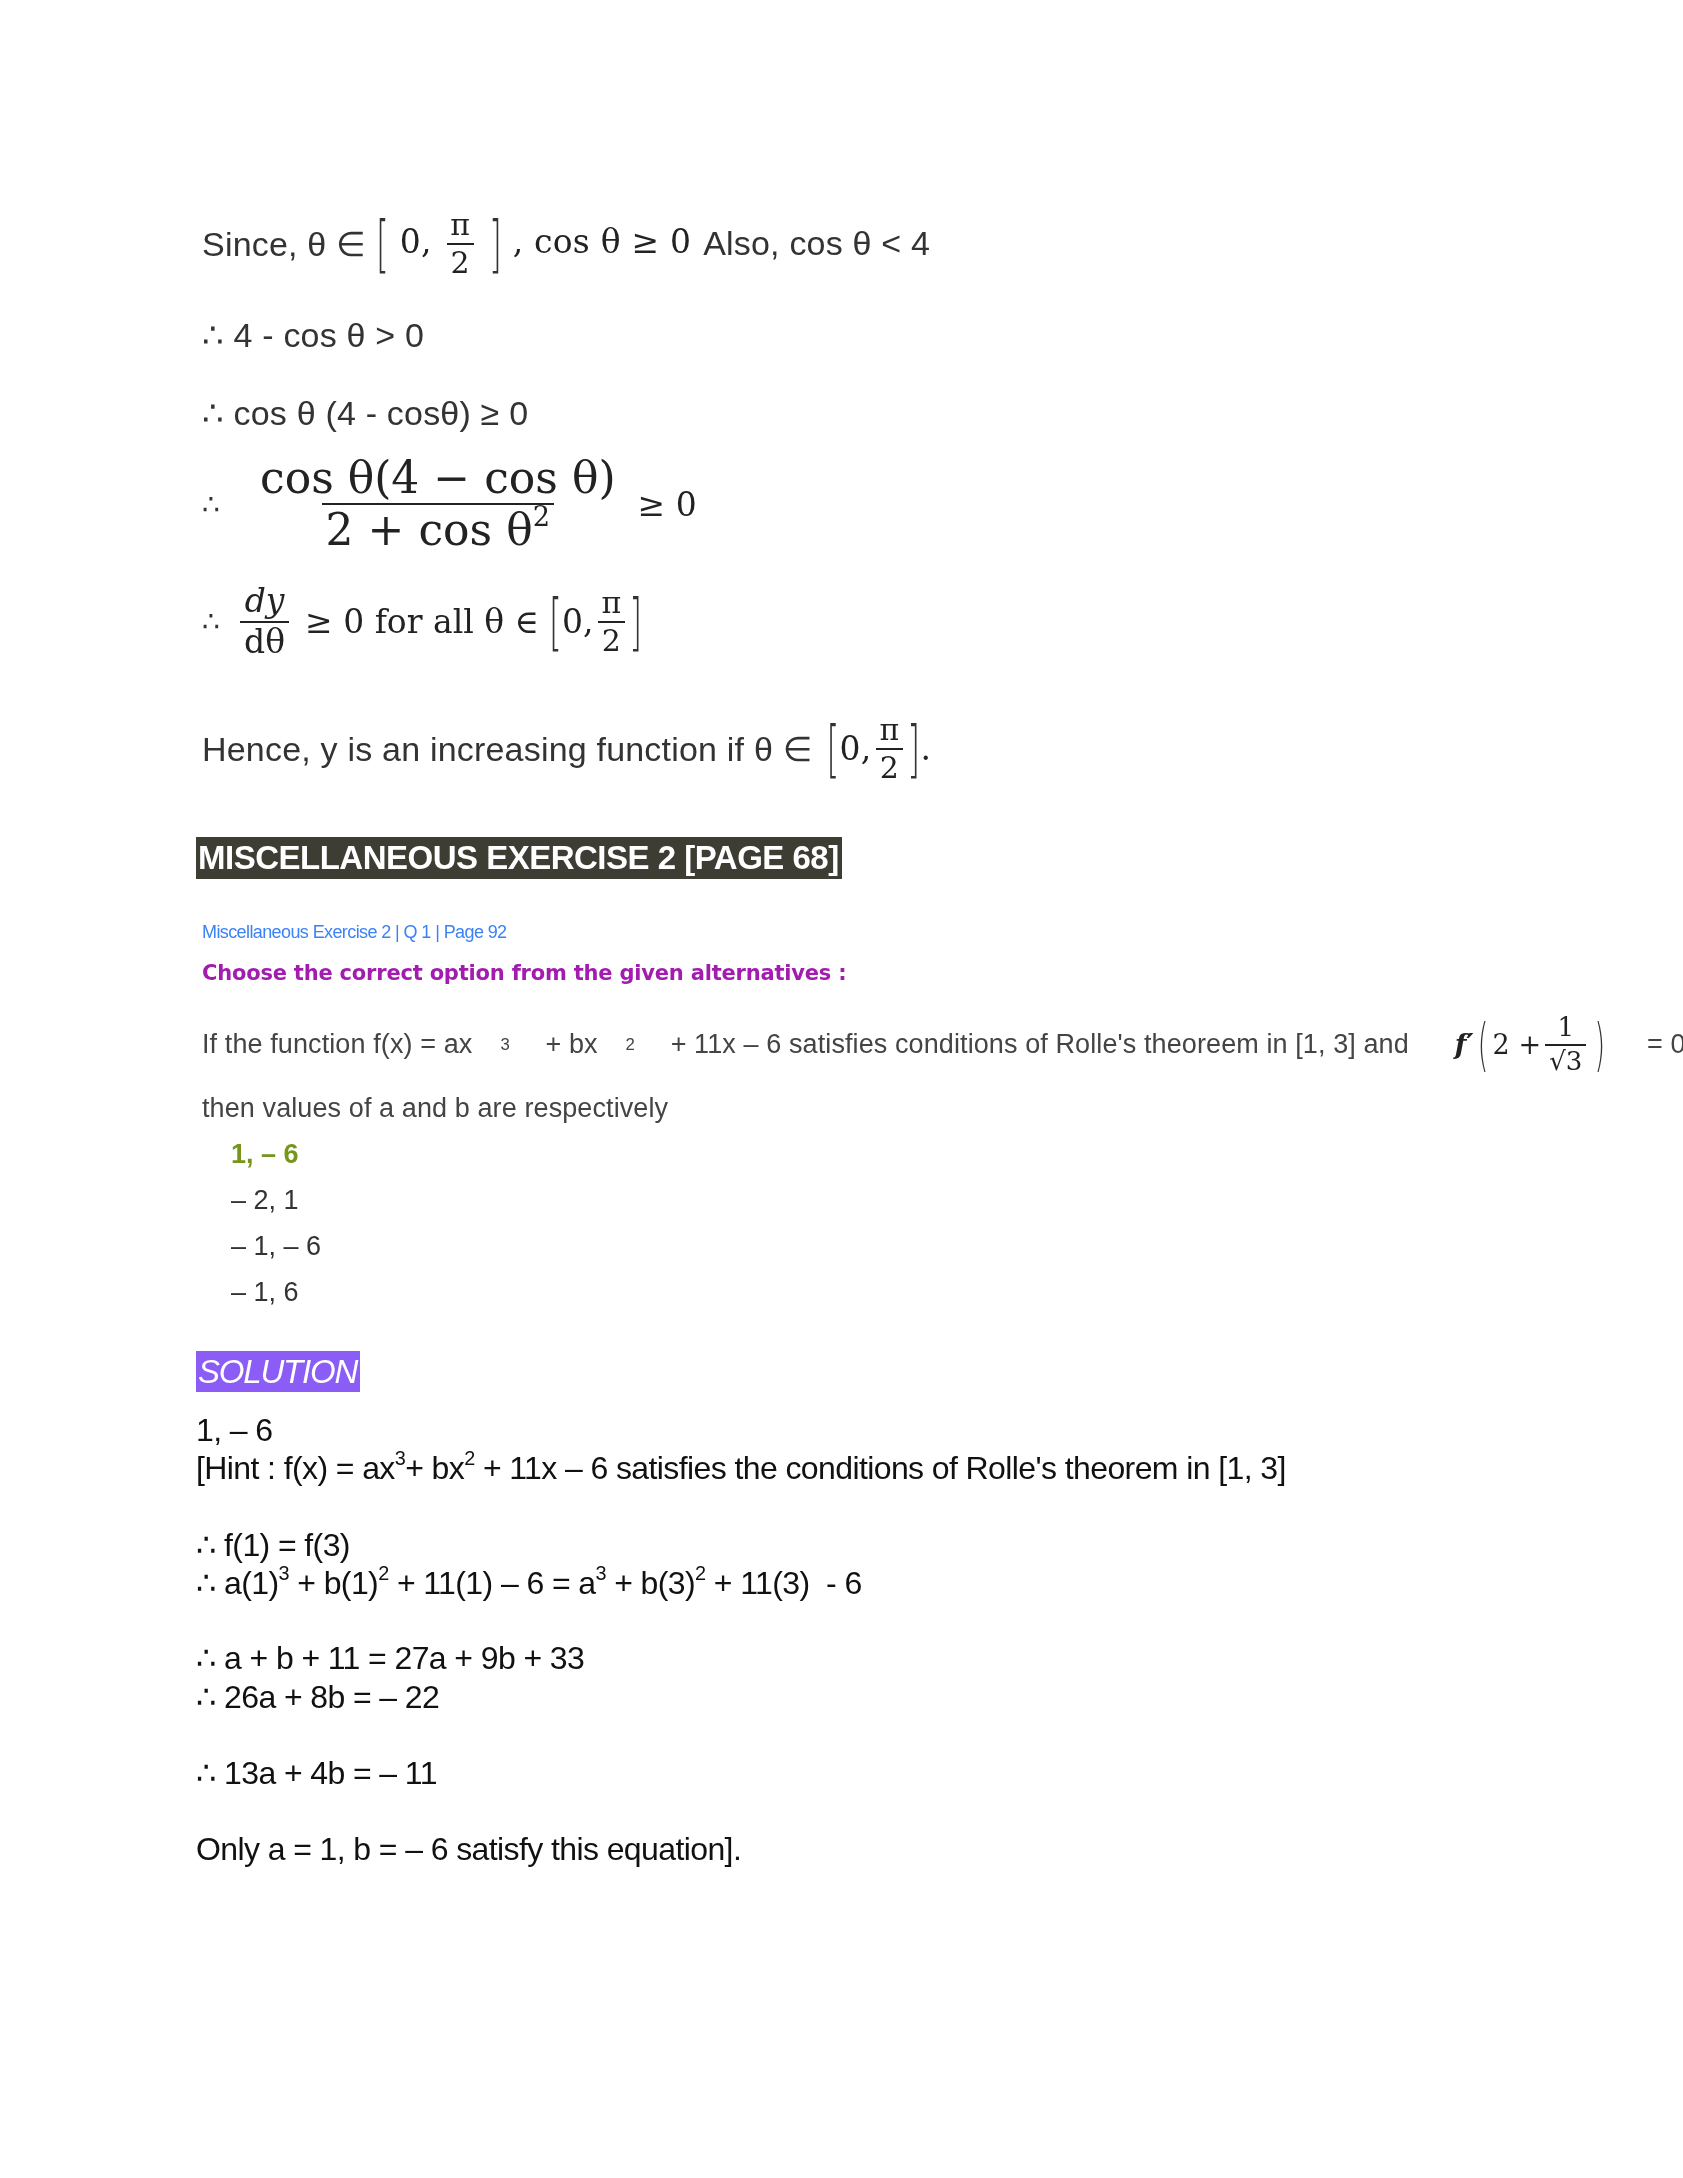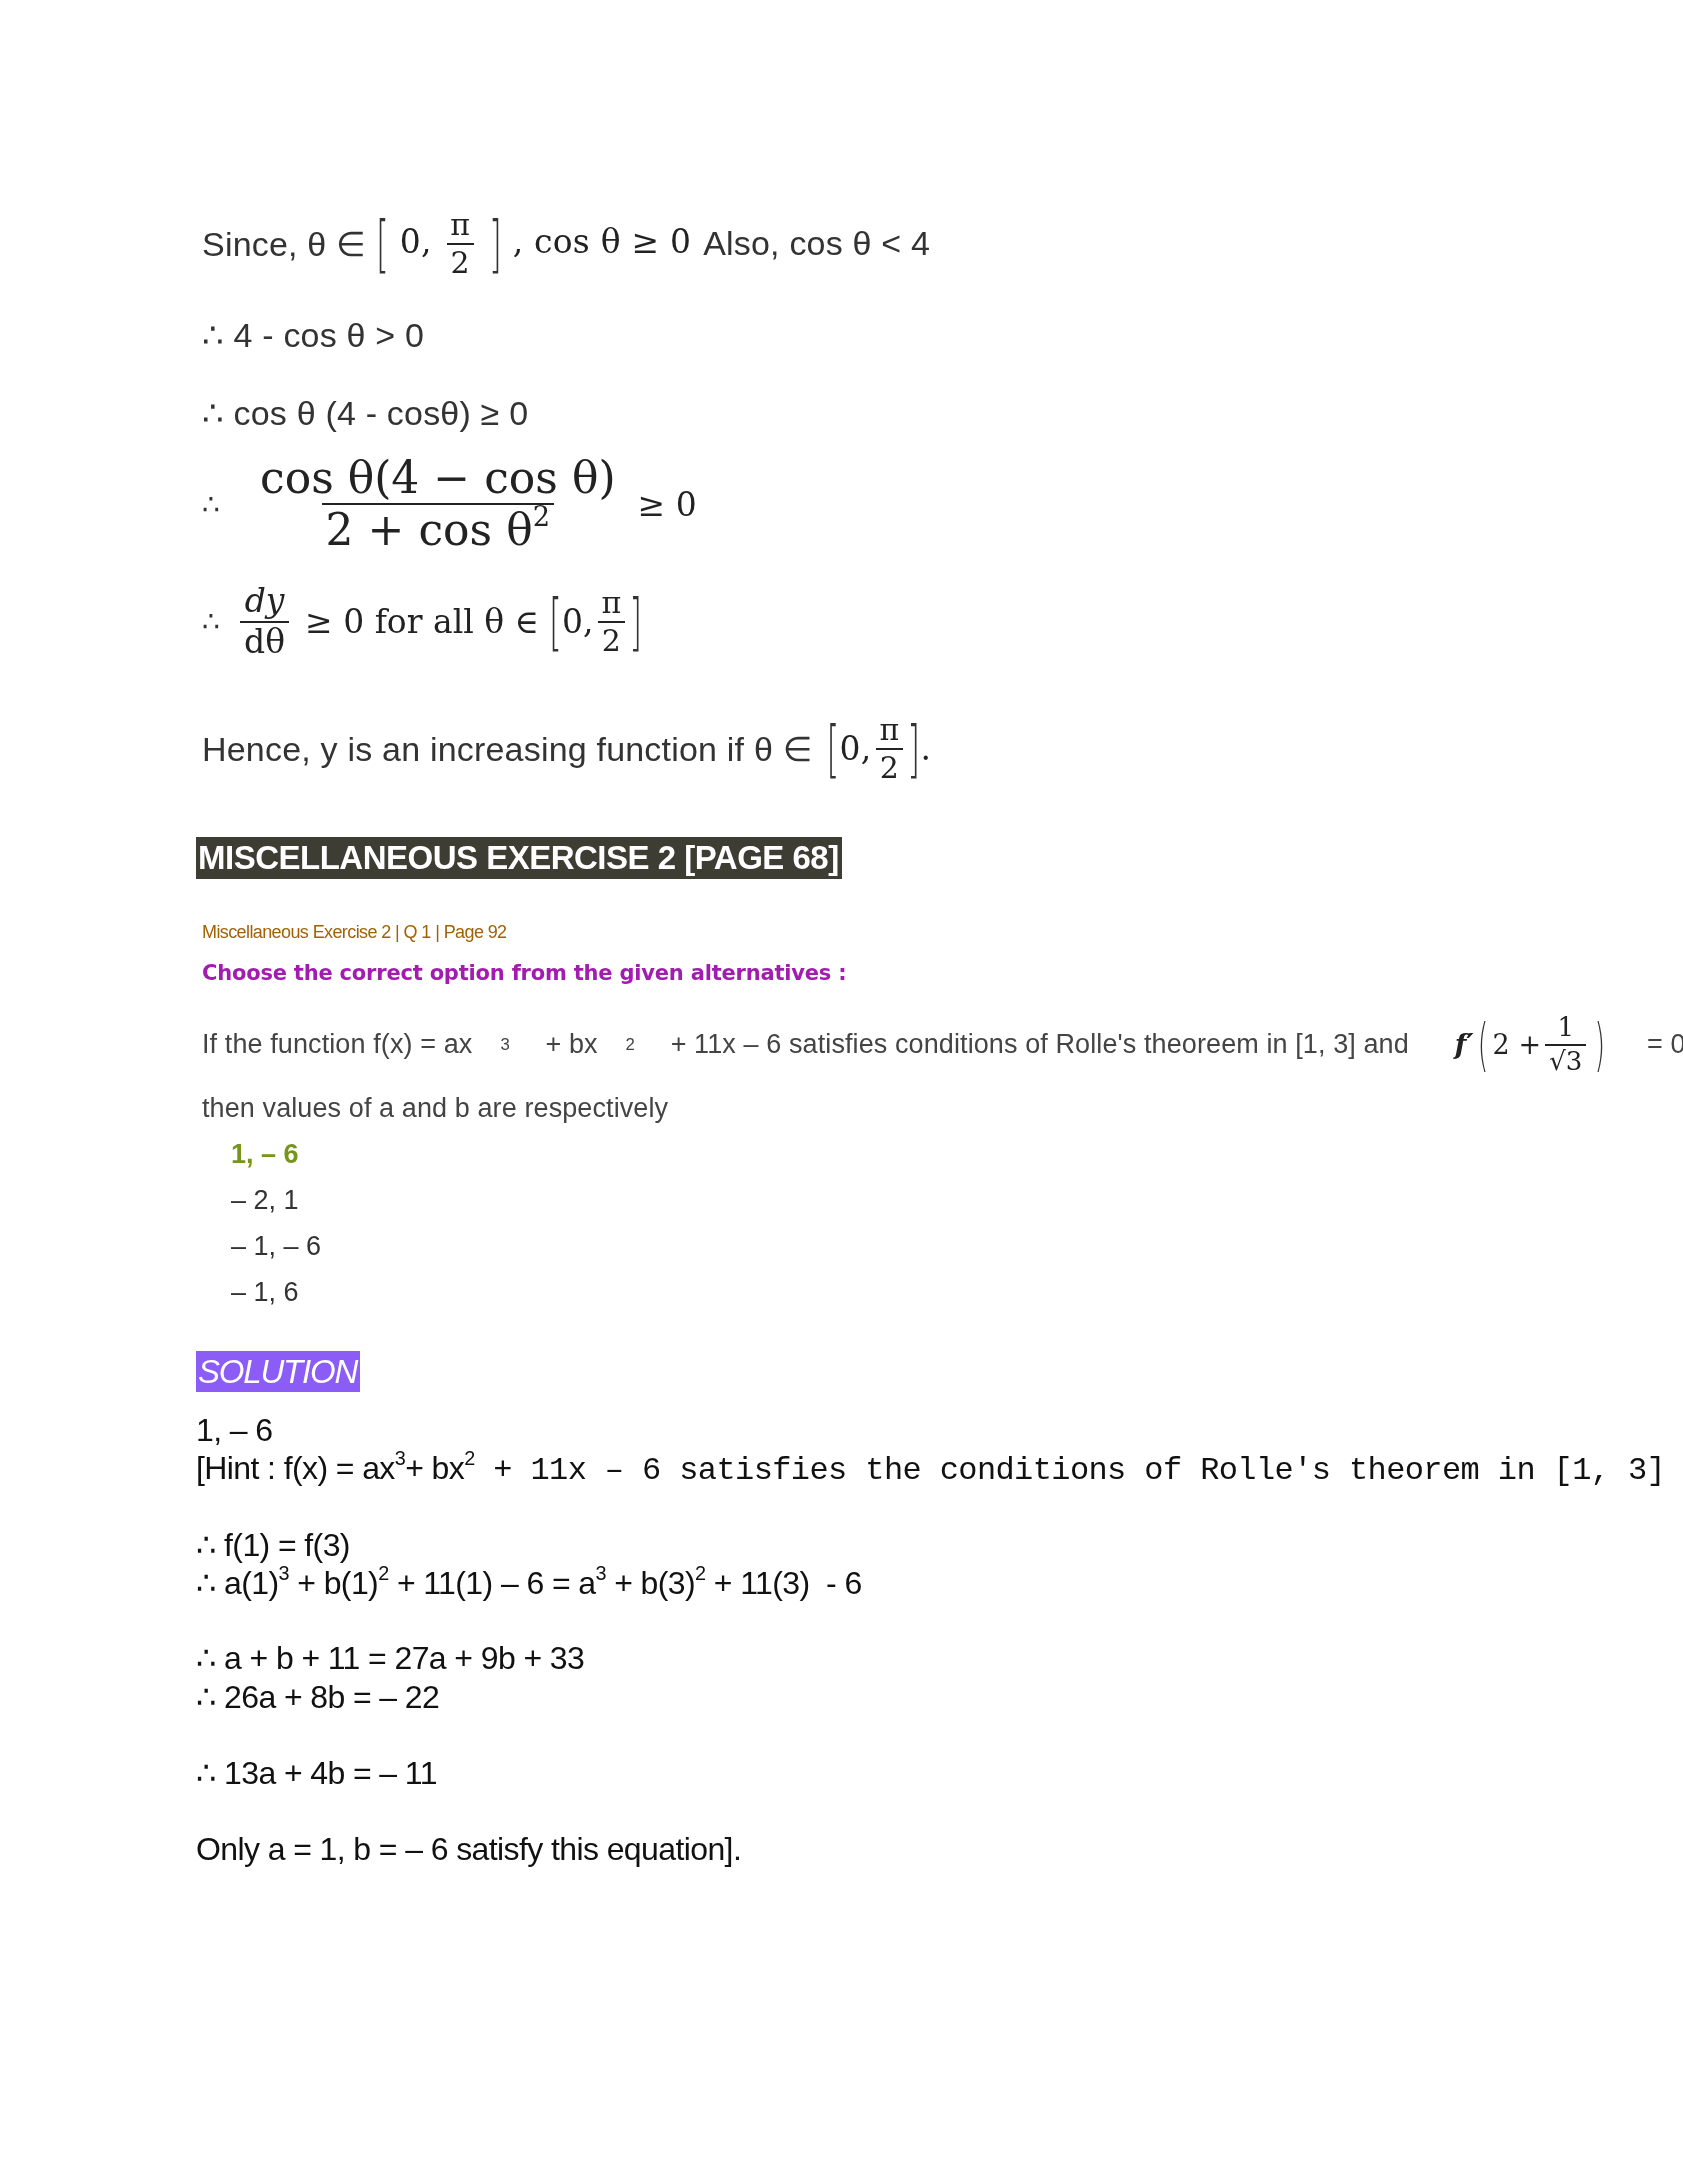--- a/index.html
+++ b/index.html
@@ -20,21 +20,21 @@
   .lead-math { font-family: "DejaVu Serif", serif; font-size: 33px; color: #222; }
 
   .header-bar {
     background: #3d3d34; color: #ffffff; font-family: "Liberation Sans", sans-serif;
     font-weight: bold; font-size: 33px; padding: 2px 3px 2px 2px; letter-spacing: -0.5px; line-height: 38px;
   }
   .solution-bar {
     background: #8b5cf6; color: #ffffff; font-family: "Liberation Sans", sans-serif;
     font-style: italic; font-size: 33px; padding: 2px 3px 1px 2px; letter-spacing: -1.2px; line-height: 38px;
   }
-  .q-meta { font-family: "Liberation Sans", sans-serif; font-size: 18px; color: #a16207; letter-spacing: -0.6px; }
+  .q-meta { font-family: "Liberation Sans", sans-serif; font-size: 18px; color: #3b82f6; letter-spacing: -0.6px; }
   .q-instr { font-family: "DejaVu Sans", sans-serif; font-weight: bold; font-size: 21px; color: #a21caf; letter-spacing: -0.2px; }
   .q-text { font-family: "Liberation Sans", sans-serif; font-size: 27px; color: #444; letter-spacing: 0.1px; gap: 28px; }
   .opt { font-family: "Liberation Sans", sans-serif; font-size: 27px; color: #333; }
   .opt.correct { color: #76951b; font-weight: bold; }
 
   .sol { font-family: "Liberation Sans", sans-serif; font-size: 32px; color: #111; letter-spacing: -0.6px; }
 </style>
 </head>
 <body>
 
@@ -125,21 +125,21 @@
 
 <div class="abs opt correct" style="left:231px; top:1139px;">1, – 6</div>
 <div class="abs opt" style="left:231px; top:1185px;">– 2, 1</div>
 <div class="abs opt" style="left:231px; top:1231px;">– 1, – 6</div>
 <div class="abs opt" style="left:231px; top:1277px;">– 1, 6</div>
 
 <div class="abs solution-bar" style="left:196px; top:1351px;">SOLUTION</div>
 
 <div class="abs sol" style="left:196px; top:1412px;">1, – 6</div>
 <div class="abs sol" style="left:196px; top:1450px;">
-  <span>[Hint : f(x) = ax</span><sup>3</sup><span>+ bx</span><sup>2</sup><span style="white-space:pre;font-family:Liberation Mono, monospace;"> + 11x – 6 satisfies the conditions of Rolle's theorem in [1, 3]</span>
+  <span>[Hint : f(x) = ax</span><sup>3</sup><span>+ bx</span><sup>2</sup><span style="white-space:pre;"> + 11x – 6 satisfies the conditions of Rolle's theorem in [1, 3]</span>
 </div>
 
 <div class="abs sol" style="left:196px; top:1526px;">∴ f(1) = f(3)</div>
 <div class="abs sol" style="left:196px; top:1564px; white-space:pre;"><span>∴ a(1)</span><sup>3</sup><span> + b(1)</span><sup>2</sup><span> + 11(1) – 6 = a</span><sup>3</sup><span> + b(3)</span><sup>2</sup><span> + 11(3)  - 6</span></div>
 
 <div class="abs sol" style="left:196px; top:1639px;">∴ a + b + 11 = 27a + 9b + 33</div>
 <div class="abs sol" style="left:196px; top:1678px;">∴ 26a + 8b = – 22</div>
 <div class="abs sol" style="left:196px; top:1754px;">∴ 13a + 4b = – 11</div>
 <div class="abs sol" style="left:196px; top:1831px;">Only a = 1, b = – 6 satisfy this equation].</div>
 

